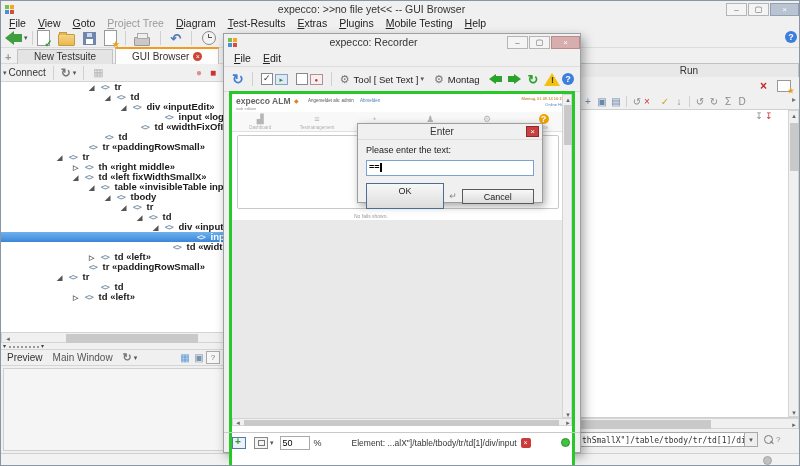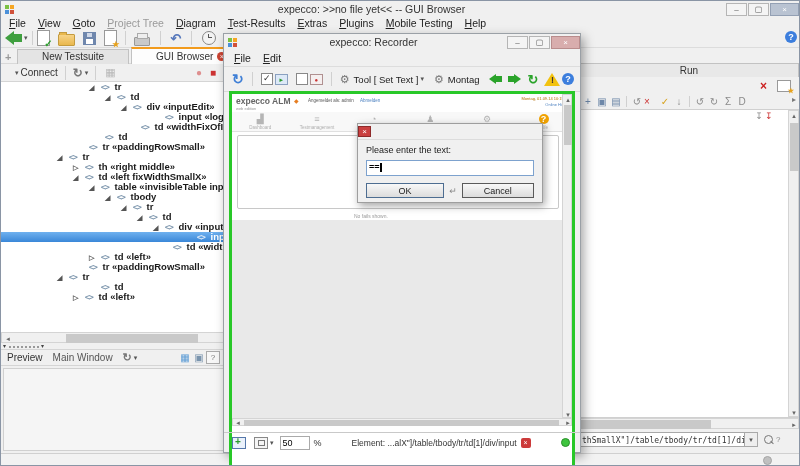--- a/index.html
+++ b/index.html
@@ -45,21 +45,21 @@
   .prn{width:14px;height:7px;background:#c9c9c9;border:1px solid #999;border-radius:1px;position:relative;margin-top:7px;}
   .prn::before{content:"";position:absolute;top:-5px;left:2px;width:9px;height:4px;background:#eee;border:1px solid #aaa;}
   .clk{width:12px;height:12px;border-radius:50%;border:1px solid #888;background:#f3f3f3;position:relative;}
   .clk::before{content:"";position:absolute;left:5px;top:2px;width:1px;height:4px;background:#555;}
   .clk::after{content:"";position:absolute;left:5px;top:5px;width:4px;height:1px;background:#555;}
   .undo{font-size:13px;color:#5577bb;font-weight:bold;}
   .hc{width:12px;height:12px;border-radius:50%;background:#3c7edd;color:#fff;font-size:9px;
       font-weight:bold;text-align:center;line-height:12px;}
   
   .tabrow{display:flex;align-items:flex-end;height:16px;}
-  .tab{height:14px;line-height:14px;padding:0 24px;font-size:10px;color:#333;background:#e4e4e4;
+  .tab{height:14px;line-height:14px;padding:0 16px;font-size:10px;color:#333;background:#e4e4e4;
        border:1px solid #c2c2c2;border-bottom:none;margin-right:2px;display:flex;align-items:center;}
   .tab.act{background:#fdfdfd;border-top:2px solid #f29b1d;height:15px;}
   .tclose{margin-left:4px;width:9px;height:9px;border-radius:50%;background:#cc4433;color:#fff;
        font-size:7px;line-height:9px;text-align:center;}
   .tclose:empty{display:none;}
   .rtab{height:13px;line-height:13px;padding:0 8px;font-size:10px;color:#333;background:#e8e8e8;
        border:1px solid #c2c2c2;border-bottom:none;flex:1;text-align:center;}
   .rtab.act{background:#fdfdfd;border-top:2px solid #f29b1d;}
   
   .trow{height:10px;line-height:10px;font-size:9.5px;font-weight:bold;color:#1a1a1a;white-space:nowrap;}
@@ -170,21 +170,21 @@
   <div class="tab">
         <span>New Testsuite</span>
 
       </div>
       <div class="tab act">
         <span>GUI Browser</span>
         <span class="tclose">×</span>
       </div>
     </div>
 
-  <div class="abs r" style="left:0;top:63px;width:233px;height:18px;background:#f0f0f0;border-bottom:1px solid #d5d5d5;box-sizing:border-box;padding-left:12px;">
+  <div class="abs r" style="left:0;top:63px;width:233px;height:18px;background:#f0f0f0;border-bottom:1px solid #d5d5d5;box-sizing:border-box;padding-left:0;">
     <span class="ddv">▾</span>
     <span style="font-size:10px;color:#333;margin-left:2px;">Connect</span>
     <span class="sep" style="margin:0 7px;"></span>
     <span class="refr" style="font-size:12px;color:#777;">↻</span>
     <span class="ddv">▾</span>
     <span class="sep" style="margin:0 7px;"></span>
     <span class="mico" style="color:#b8b8b8;font-size:11px;">▦</span>
     <span style="flex:1;"></span>
     <span class="r">
 
@@ -508,26 +508,27 @@
       <span style="font-size:9px;color:#333;margin-left:4px;">%</span>
       <span style="font-size:8.5px;color:#333;margin-left:30px;white-space:nowrap;">Element: ...alX"]/table/tbody/tr/td[1]/div/input</span>
       <span style="width:10px;height:10px;border-radius:2px;background:#cc3b3b;color:#fff;font-size:7px;line-height:10px;text-align:center;margin-left:4px;">×</span>
       <span style="flex:1;"></span>
       <span style="width:9px;height:9px;border-radius:50%;background:#3ec43e;border:1px solid #2a8f2a;box-sizing:border-box;margin-right:10px;"></span>
     </div>
   </div>
 
   <div class="abs dlg" style="left:356px;top:122px;width:184px;height:78px;z-index:50;">
     <div class="r" style="height:15px;border-bottom:1px solid #dcdcdc;">
+      <span style="flex:1;text-align:center;font-size:10px;color:#333;">Enter</span>
       <span style="width:13px;height:11px;background:#c94040;border:1px solid #8e2a2a;color:#fff;font-size:8px;line-height:10px;text-align:center;margin-right:3px;box-sizing:border-box;">×</span>
     </div>
     <div style="padding:5px 8px 0 8px;font-size:9px;color:#222;">Please enter the text:</div>
     <div style="margin:5px 8px 0 8px;height:14px;border:1px solid #7da2ce;background:#fff;font-size:9px;font-weight:bold;line-height:13px;padding-left:2px;">
       <span>==</span><span class="caret"></span>
     </div>
     <div class="r" style="margin-top:7px;padding:0 8px;">
-      <div class="btn" style="width:80px;height:15px;border-color:#4d6d91;">OK</div>
+      <div class="btn" style="width:80px;height:26px;border-color:#4d6d91;">OK</div>
       <span style="font-size:9px;color:#888;margin:0 5px;">↵</span>
       <div class="btn" style="width:74px;height:15px;">Cancel</div>
     </div>
   </div>
 
 </div>
 
 </body></html>

